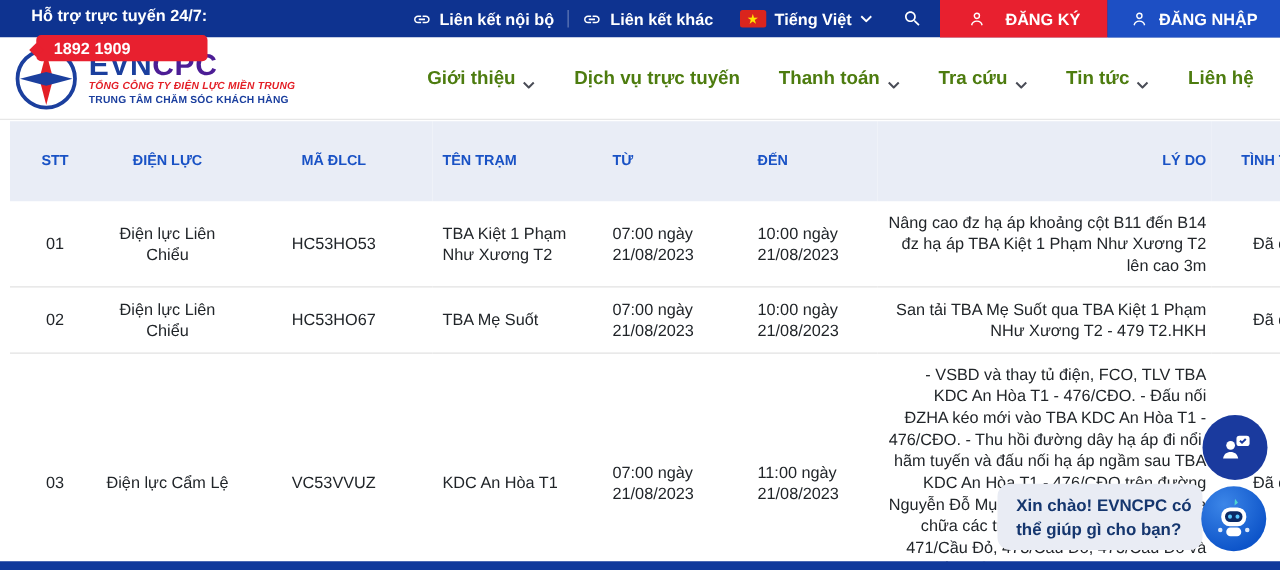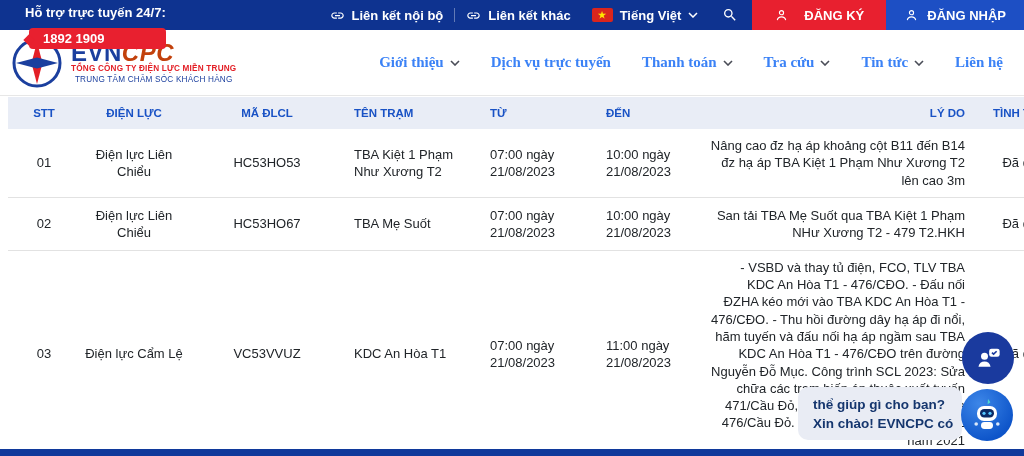--- a/index.html
+++ b/index.html
@@ -19,29 +19,29 @@
   .lang{display:flex;align-items:center;gap:7px;padding:0 10px;font-weight:bold;cursor:pointer;}
   .tb-search{padding:0 14px;display:flex;align-items:center;cursor:pointer;}
   .tb-btn{height:30px;display:flex;align-items:center;gap:8px;font-weight:bold;cursor:pointer;white-space:nowrap;}
   .btn-register{background:#e8202f;padding:0 22px;gap:15px;}
   .btn-login{background:#1d4fc4;padding:0 18px;justify-content:flex-end;}
   
   .header{height:66px;background:#fff;border-bottom:1px solid #e7e7e7;display:flex;align-items:center;padding:0 11px;box-sizing:border-box;}
   .logo{display:flex;align-items:center;gap:8px;cursor:pointer;}
   .logo-text{display:flex;flex-direction:column;line-height:1;}
   .logo-main{font-size:24px;font-weight:bold;letter-spacing:.5px;color:#1b3f9e;}
-  .logo-main .cpc{color:#c2410c;font-style:italic;}
-  .logo-sub1{font-size:8.2px;font-weight:bold;color:#e31f26;margin-top:0;letter-spacing:.2px;}
-  .logo-sub2{font-size:8.2px;font-weight:normal;color:#1b3f9e;margin-top:3px;letter-spacing:.2px;text-align:center;}
+  .logo-main .cpc{color:#4c1d95;}
+  .logo-sub1{font-size:8.2px;font-weight:bold;color:#e31f26;margin-top:0;letter-spacing:.2px;font-style:italic;}
+  .logo-sub2{font-size:8.2px;font-weight:bold;color:#1b3f9e;margin-top:3px;letter-spacing:.2px;}
   .nav{margin-left:auto;display:flex;align-items:center;gap:31px;padding-right:10px;}
-  .nav-item{display:flex;align-items:center;gap:6px;font-size:15px;font-weight:bold;color:#3b82f6;cursor:pointer;white-space:nowrap;font-family:Liberation Serif, serif;}
+  .nav-item{display:flex;align-items:flex-end;gap:6px;font-size:15px;font-weight:bold;color:#4d7c0f;cursor:pointer;white-space:nowrap;}
   
   .table-wrap{position:absolute;top:97px;left:0;width:1024px;}
   table{width:1008px;margin:0 8px;border-collapse:collapse;table-layout:fixed;font-size:13px;color:#212529;}
-  thead th{background:#e9edf6;color:#1952c5;font-weight:bold;font-size:11.5px;height:32px;padding:0 4px;}
+  thead th{background:#e9edf6;color:#1952c5;font-weight:bold;font-size:11.5px;height:32px;padding:16px 4px;}
   td{border-bottom:1px solid #e2e2e2;padding:8px 4px;vertical-align:middle;line-height:1.33;}
   tbody tr:nth-child(1){height:60px;} tbody tr:nth-child(2){height:53px;}
   tbody tr:nth-child(3){height:162px;} tbody tr:nth-child(4){height:51px;}
   .c0{width:64px;text-align:center;}
   .c1{width:100px;text-align:center;}
   .c2{width:150px;text-align:center;}
   .c3{width:126px;text-align:left;padding-left:8px;}
   .c4{width:110px;text-align:left;padding-left:6px;}
   .c5{width:92px;text-align:left;padding-left:2px;}
   .c6{width:255px;text-align:right;padding-left:8px;}
@@ -201,22 +201,22 @@
           <td class="c4">07:00 ngày 21/08/2023</td>
           <td class="c5">11:00 ngày 21/08/2023</td>
           <td class="c6">- VSBD và thay tủ điện, FCO, TLV TBA KDC An Hòa T1 - 476/CĐO. - Đấu nối ĐZHA kéo mới vào TBA KDC An Hòa T1 - 476/CĐO. - Thu hồi đường dây hạ áp đi nổi, hãm tuyến và đấu nối hạ áp ngầm sau TBA KDC An Hòa T1 - 476/CĐO trên đường Nguyễn Đỗ Mục. Công trình SCL 2023: Sửa chữa các trạm biến áp thuộc xuất tuyến 471/Cầu Đỏ, 473/Cầu Đỏ, 475/Cầu Đỏ và 476/Cầu Đỏ. Công trình COT ĐZHA ĐLCL năm 2021</td>
           <td class="c7">Đã duyệt</td>
         </tr>
       </tbody>
   </table>
 </div>
 
 <div class="chat-bubble">
+  <div>Xin chào! EVNCPC có</div>
   <div>thể giúp gì cho bạn?</div>
-  <div>Xin chào! EVNCPC có</div>
 </div>
 <div class="chat-circle chat-support">
   <svg width="28" height="28" viewBox="0 0 24 24">
     <circle cx="9" cy="10.5" r="3" fill="#fff"></circle>
     <path d="M3.8 19.5c.5-2.9 2.5-4.4 5.2-4.4s4.7 1.5 5.2 4.4z" fill="#fff"></path>
     <rect x="13" y="4" width="9" height="7" rx="2" fill="#fff"></rect>
     <path d="M15.4 7.4l1.4 1.3 2.6-2.5" fill="none" stroke="#1a3a9e" stroke-width="1.4"></path>
   </svg>
 </div>
 <div class="chat-circle chat-bot">

